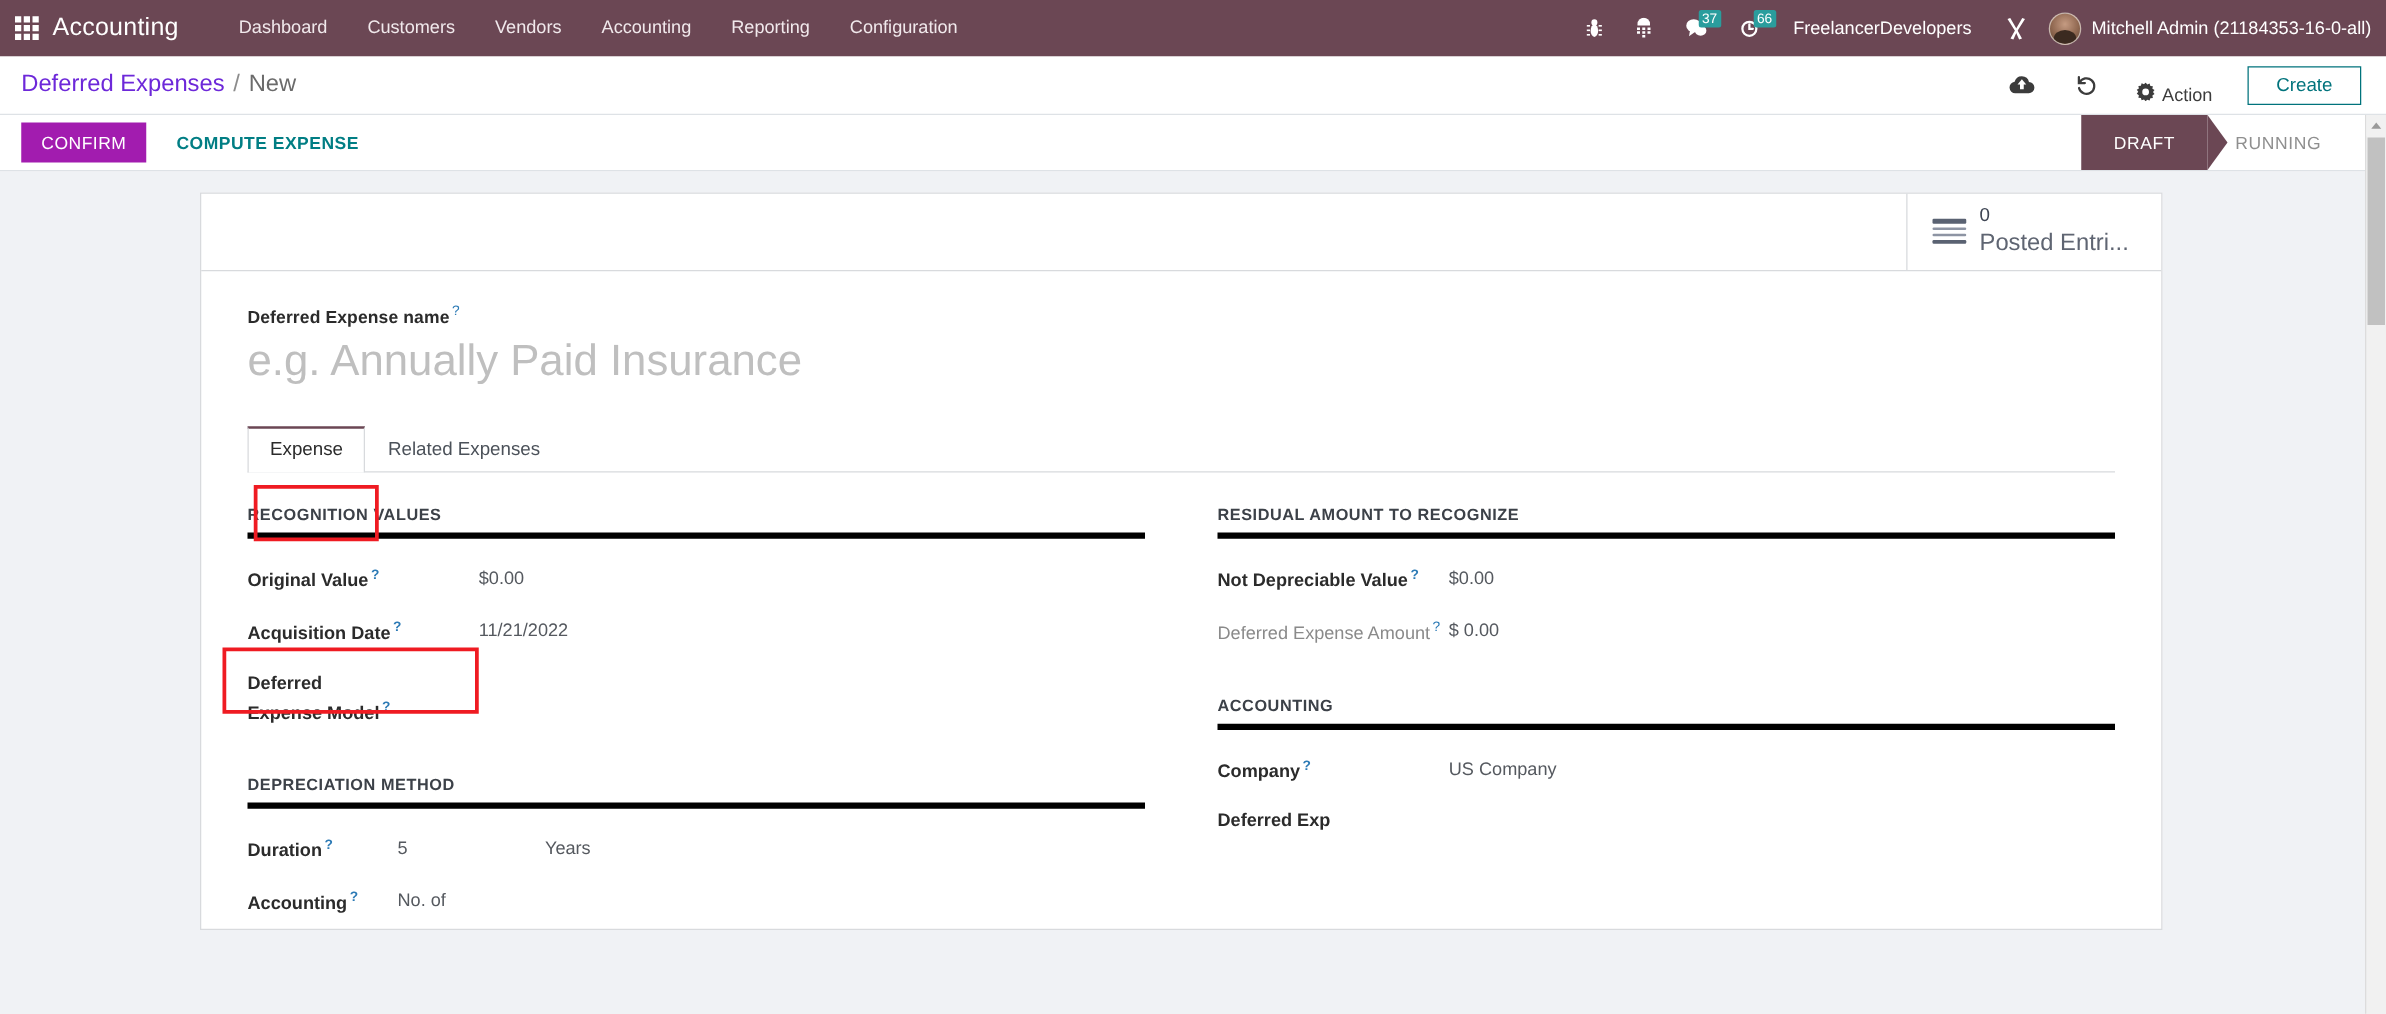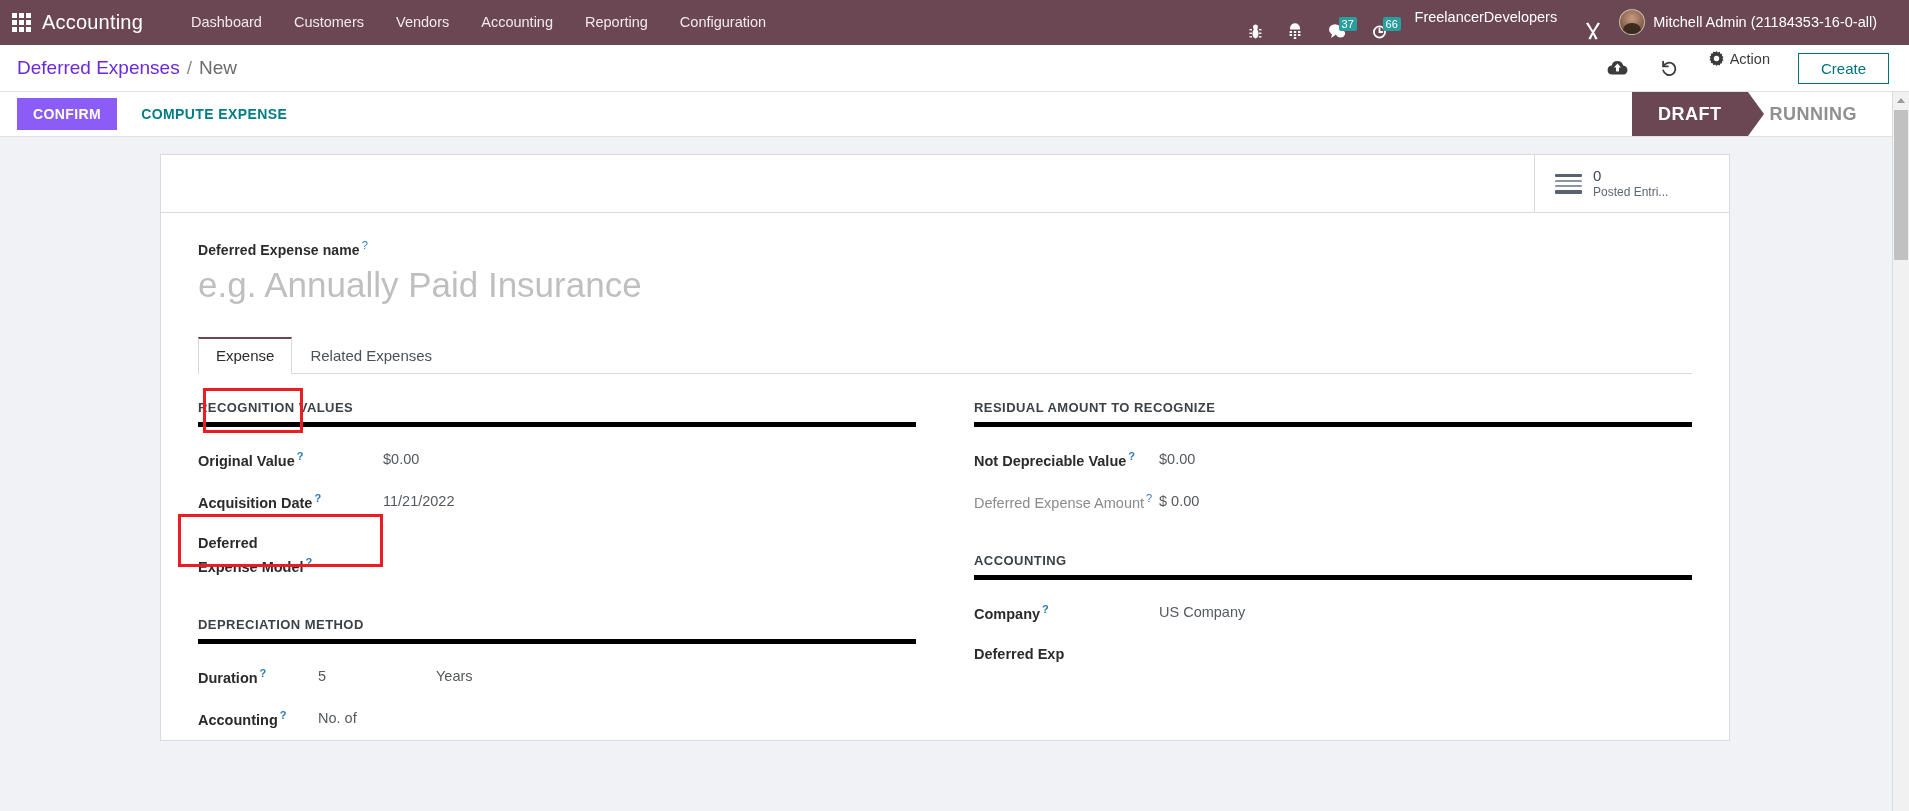--- a/index.html
+++ b/index.html
@@ -44,23 +44,23 @@
     padding: 0 16px;
     line-height: 45px;
     font-size: 14.5px;
     color: #f1e9ec;
     white-space: nowrap;
     cursor: pointer;
   }
   .nav-right {
     margin-left: auto;
     display: flex;
-    align-items: flex-start;
+    align-items: center;
     height: 28px;
-    padding-right: 24px;
+    padding-right: 4px;
     gap: 0;
   }
   .nav-sys-icon {
     position: relative;
     padding: 0 13px;
     height: 45px;
     display: flex;
     align-items: center;
     cursor: pointer;
     color: #fff;
@@ -130,21 +130,21 @@
   .bc-current { font-size: 19px; color: #6b6b6b; white-space: nowrap; }
   .bc-right { margin-left: auto; display: flex; align-items: center; gap: 0; }
   .icon-btn {
     color: #3c3c3c;
     padding: 0 16px;
     height: 34px;
     display: flex; align-items: center;
     cursor: pointer;
   }
   .action-btn {
-    display: flex; align-items: flex-start; gap: 6px;
+    display: flex; align-items: flex-end; gap: 6px;
     font-size: 14.5px; color: #3c3c3c;
     padding: 0 14px; height: 34px; cursor: pointer;
   }
   .create-btn {
     border: 1px solid #00737c;
     color: #00737c;
     background: #fff;
     font-size: 15px;
     padding: 6px 22px;
     margin-left: 14px;
@@ -158,47 +158,47 @@
     height: 45px;
     background: #ffffff;
     border-bottom: 1px solid #dee2e6;
     display: flex;
     align-items: center;
     padding-left: 17px;
     position: relative;
     z-index: 15;
   }
   .btn-primary {
-    background: #8b5cf6;
+    background: #a21caf;
     color: #fff;
     border: none;
     font-size: 14px;
-    font-weight: 700;
+    font-weight: 400;
     letter-spacing: .4px;
     padding: 8px 16px;
     cursor: pointer;
     font-family: inherit;
   }
   .btn-link {
     background: transparent;
     border: none;
     color: #017e84;
     font-size: 14px;
     font-weight: 600;
     letter-spacing: .4px;
     padding: 8px 14px;
     margin-left: 10px;
     cursor: pointer;
     font-family: inherit;
   }
   .statuses { margin-left: auto; display: flex; align-items: stretch; height: 100%; padding-right: 30px; }
   .status-chip {
     display: flex; align-items: center;
-    font-size: 18px;
-    font-weight: 700;
+    font-size: 14px;
+    font-weight: 400;
     letter-spacing: .5px;
     color: #8f8f8f;
     padding: 16px 22px;
     cursor: pointer;
     position: relative;
   }
   .status-chip.active {
     background: #6b4754;
     color: #ffffff;
     padding-left: 26px;
@@ -241,21 +241,21 @@
     border-left: 1px solid #d8dadd;
     padding: 9px 26px 9px 20px;
     cursor: pointer;
     min-width: 195px;
   }
   .stat-icon { display: flex; flex-direction: column; gap: 3px; width: 27px; }
   .stat-icon span { display: block; height: 3.5px; background: #5a6272; border-radius: 1px; }
   .stat-icon span.thin { height: 2px; background: #8d94a3; }
   .stat-text { line-height: 1.25; }
   .stat-value { font-size: 15px; color: #3f4654; font-weight: 400; }
-  .stat-label { font-size: 12px; color: #5f6572; white-space: nowrap; }
+  .stat-label { font-size: 19px; color: #5f6572; white-space: nowrap; }
 
   .sheet-body { padding: 26px 37px 0 37px; }
   .field-title-label {
     font-size: 14px;
     font-weight: 700;
     color: #2b2b2b;
     letter-spacing: .1px;
   }
   .tip {
     color: #2c7ab5;

